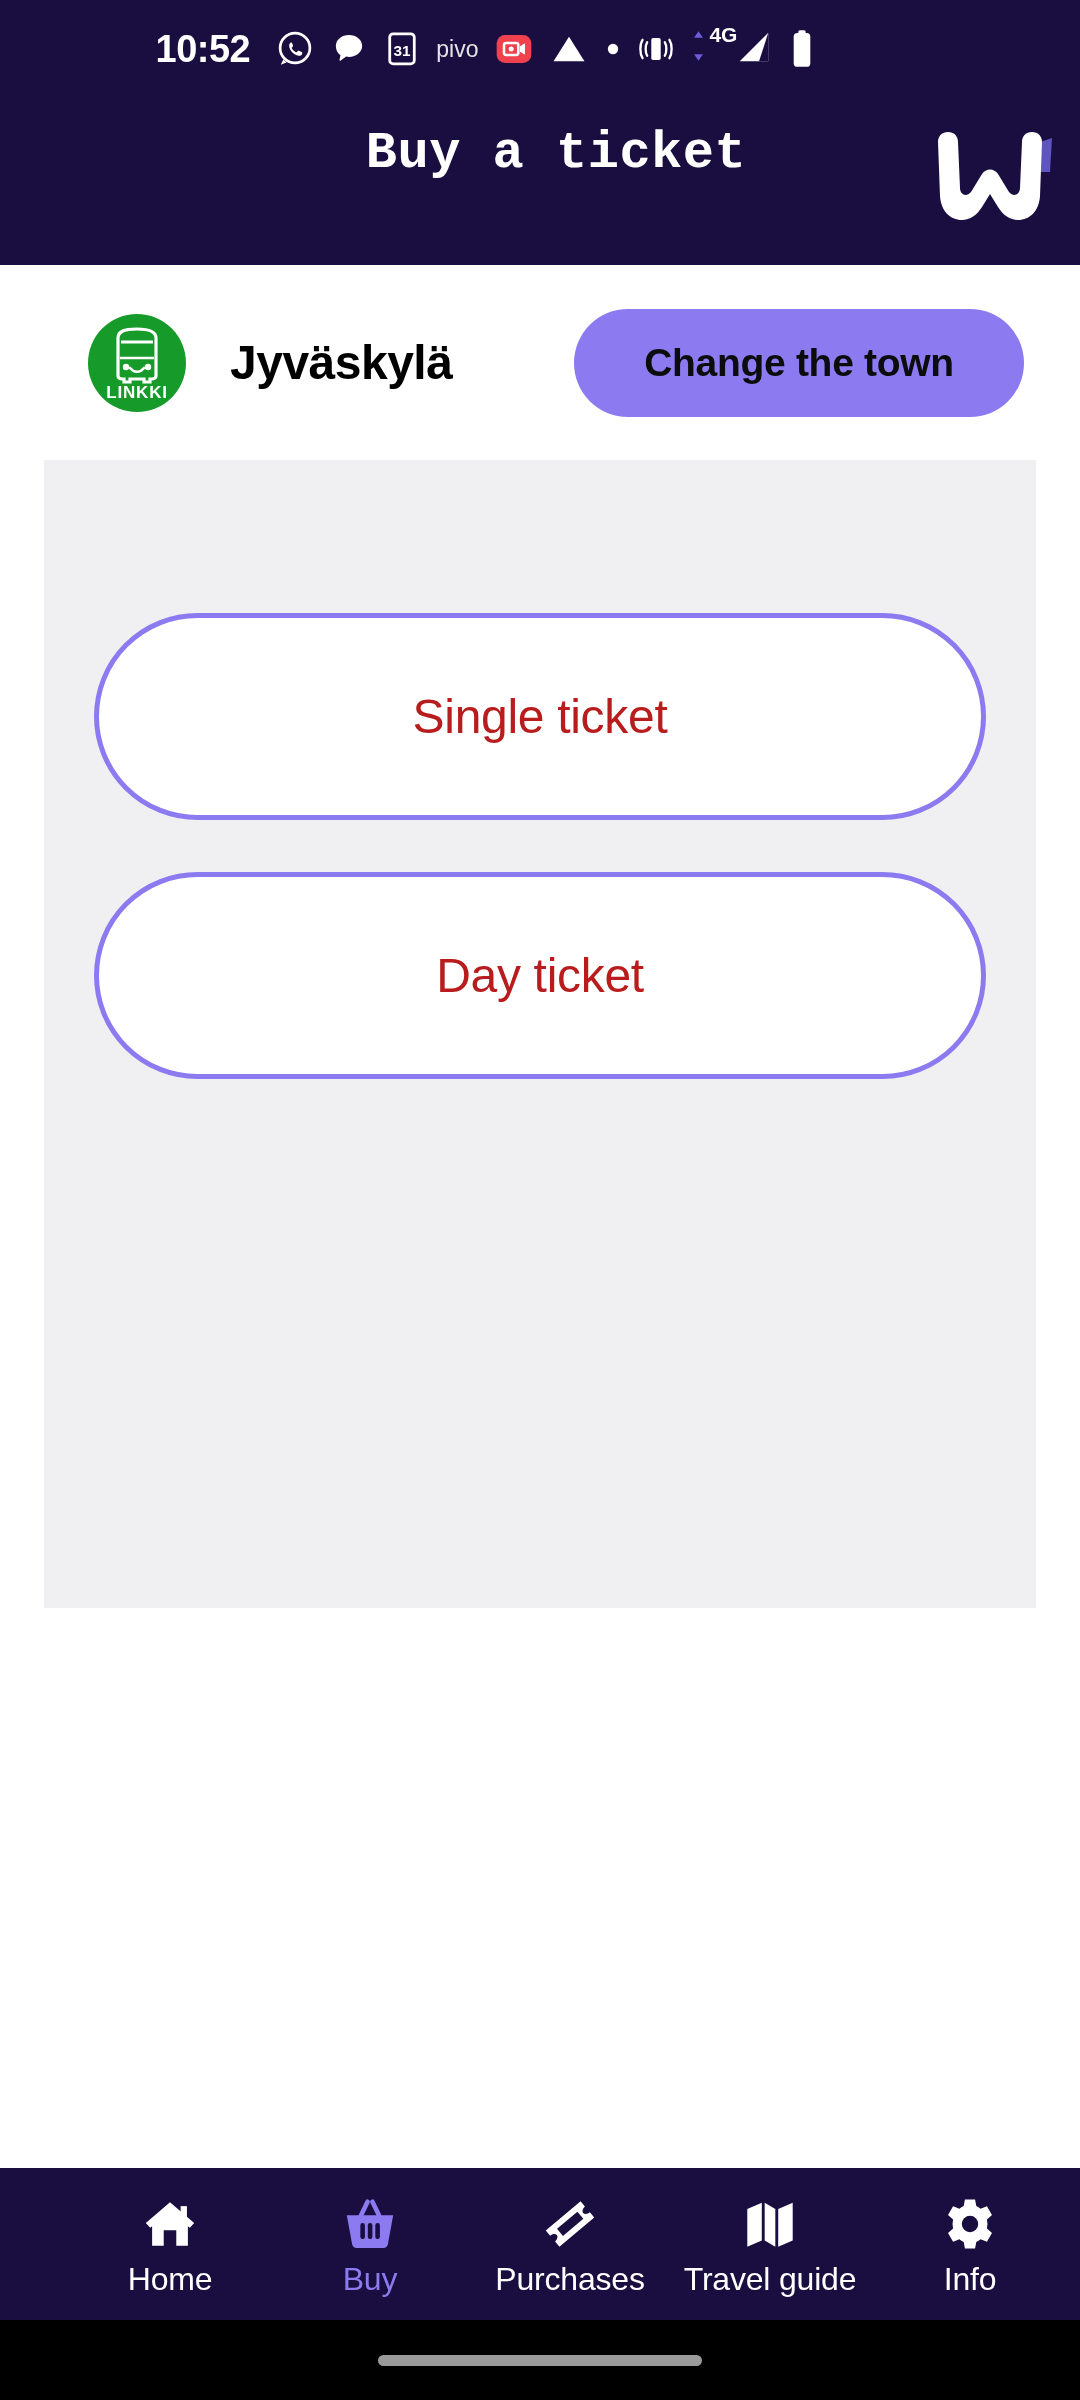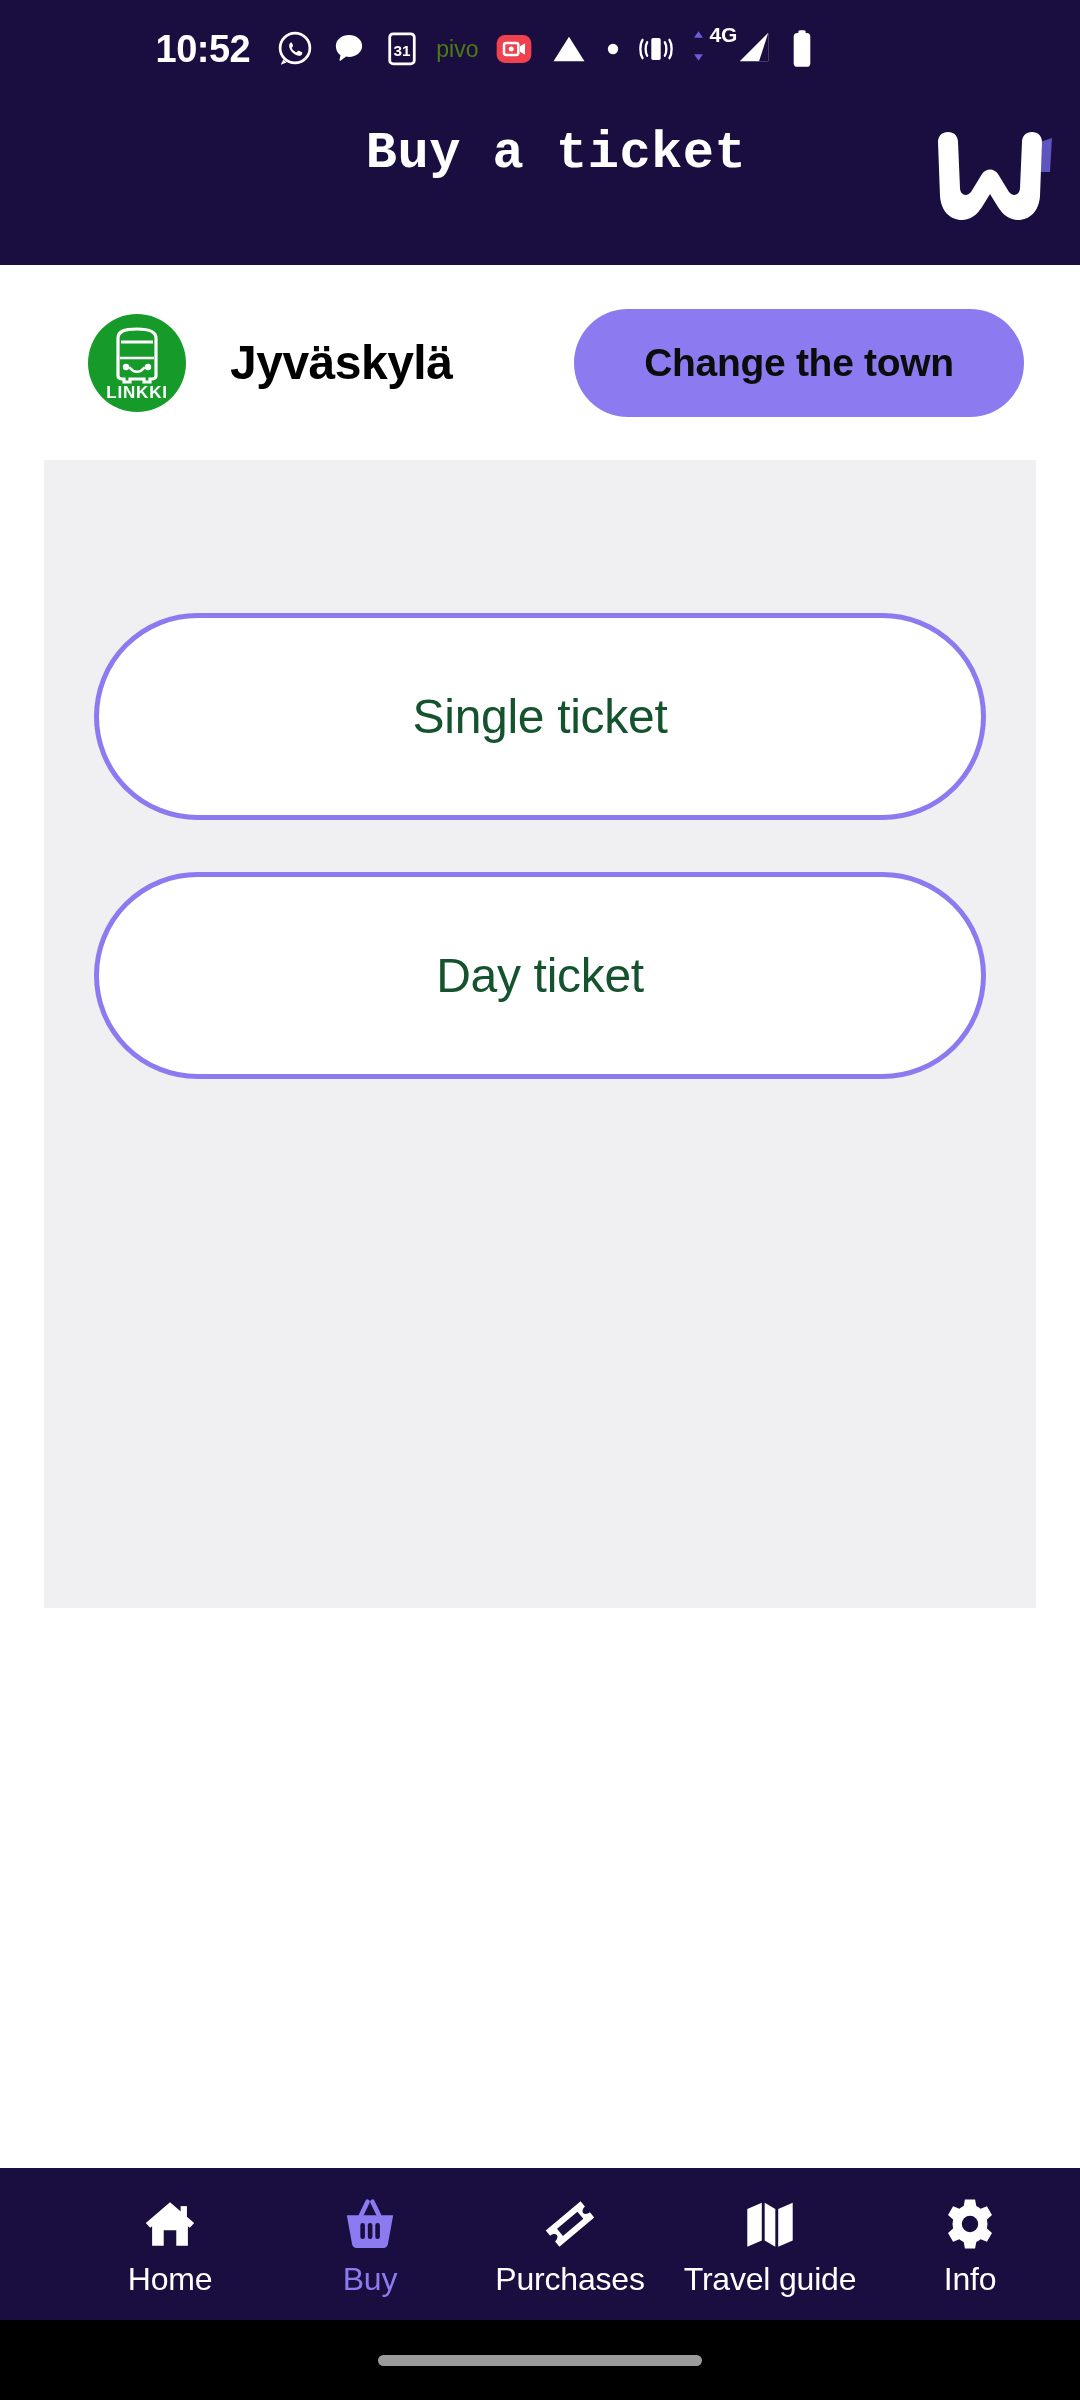--- a/index.html
+++ b/index.html
@@ -46,21 +46,21 @@
     margin-right: 10px;
   }
   .sb-ico {
     display: inline-flex;
     align-items: center;
     justify-content: center;
     height: 42px;
   }
   .sb-ico svg { display: block; }
   .pivo-txt {
-    color: #4d7c0f;
+    color: #e5e5e5;
     font-size: 23px;
     font-weight: 400;
     letter-spacing: 0px;
   }
   .net4g {
     position: relative;
     display: inline-flex;
     align-items: flex-start;
   }
   .net4g .lbl {
@@ -178,21 +178,21 @@
     flex-direction: column;
     gap: 52px;
   }
   .ticket-btn {
     display: block;
     width: 100%;
     height: 207px;
     background: #ffffff;
     border: 5px solid #8C7BF0;
     border-radius: 108px;
-    color: #14532d;
+    color: #b91c1c;
     font-family: "Liberation Sans", sans-serif;
     font-size: 48px;
     font-weight: 400;
     letter-spacing: -0.3px;
     cursor: pointer;
     text-align: center;
   }
 
   .spacer { flex: 1 1 auto; background:#ffffff; }
 

